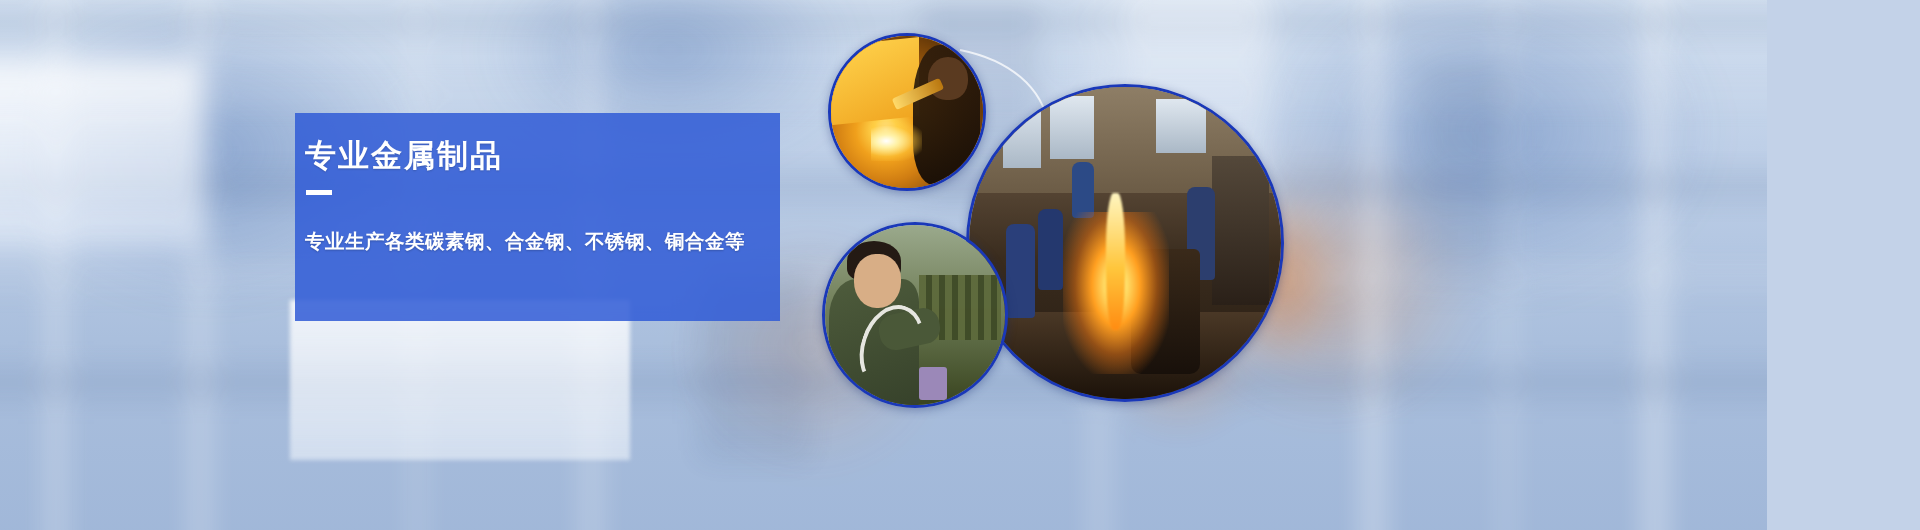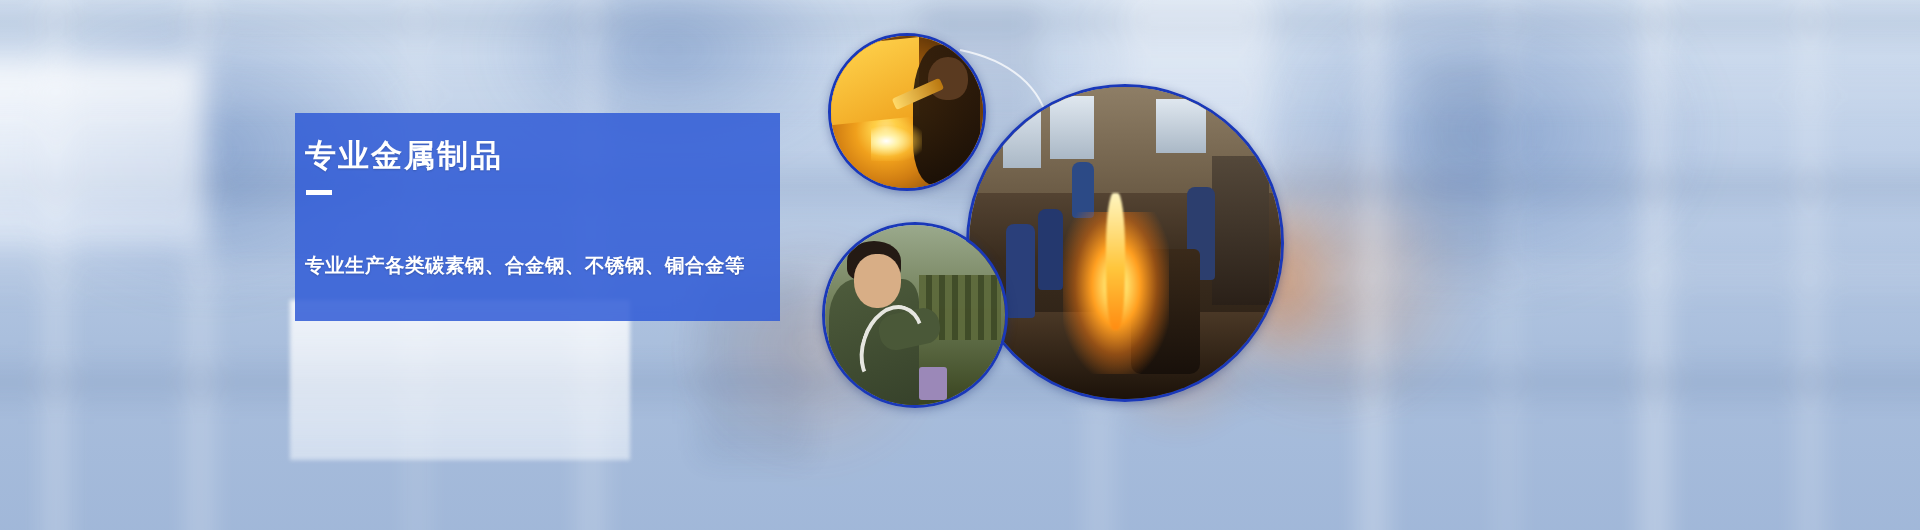--- a/index.html
+++ b/index.html
@@ -2,21 +2,21 @@
 <html><head>
 <meta charset="utf-8">
 <title>Banner</title>
 <style>
   html,body{margin:0;padding:0;}
   body{
     width:1920px;height:530px;overflow:hidden;
     font-family:"Liberation Sans","DejaVu Sans",sans-serif;
     background:#c3d2e8;
   }
-  .banner{position:relative;width:1920px;height:530px;overflow:hidden;background:#ef4444;}
+  .banner{position:relative;width:1767px;height:530px;overflow:hidden;background:#ef4444;}
 
   
   .bg{position:absolute;inset:0;overflow:hidden;}
   .bg-base{
     position:absolute;inset:-40px;
     background:
       linear-gradient(180deg,#d8e4f2 0%,#bfd0e8 30%,#aabfdd 62%,#9fb6d8 100%);
   }
   .bg-blur{position:absolute;inset:-60px;filter:blur(14px);opacity:.95;}
   .bg-blur2{position:absolute;inset:-60px;filter:blur(26px);opacity:.8;}
@@ -42,21 +42,21 @@
     text-shadow:0 1px 2px rgba(0,0,0,.18);white-space:nowrap;
   }
   .dash{
     position:absolute;left:306px;top:190px;width:26px;height:5px;background:#ffffff;
   }
   .desc{
     position:absolute;left:305px;top:225px;width:620px;
     font-size:19.5px;font-weight:700;color:#ffffff;line-height:32px;
     letter-spacing:.5px;text-shadow:0 1px 2px rgba(0,0,0,.22);white-space:nowrap;
   }
-  .desc div{white-space:nowrap;margin-top:24px;}
+  .desc div{white-space:nowrap;}
 
   
   .circle{
     position:absolute;border-radius:50%;
     border:3px solid #1a38b8;overflow:hidden;
     box-shadow:0 2px 10px rgba(20,40,110,.35);
   }
   .c-weld{left:828px;top:33px;width:152px;height:152px;}
   .c-main{left:966px;top:84px;width:312px;height:312px;border-width:3px;}
   .c-worker{left:822px;top:222px;width:180px;height:180px;}

